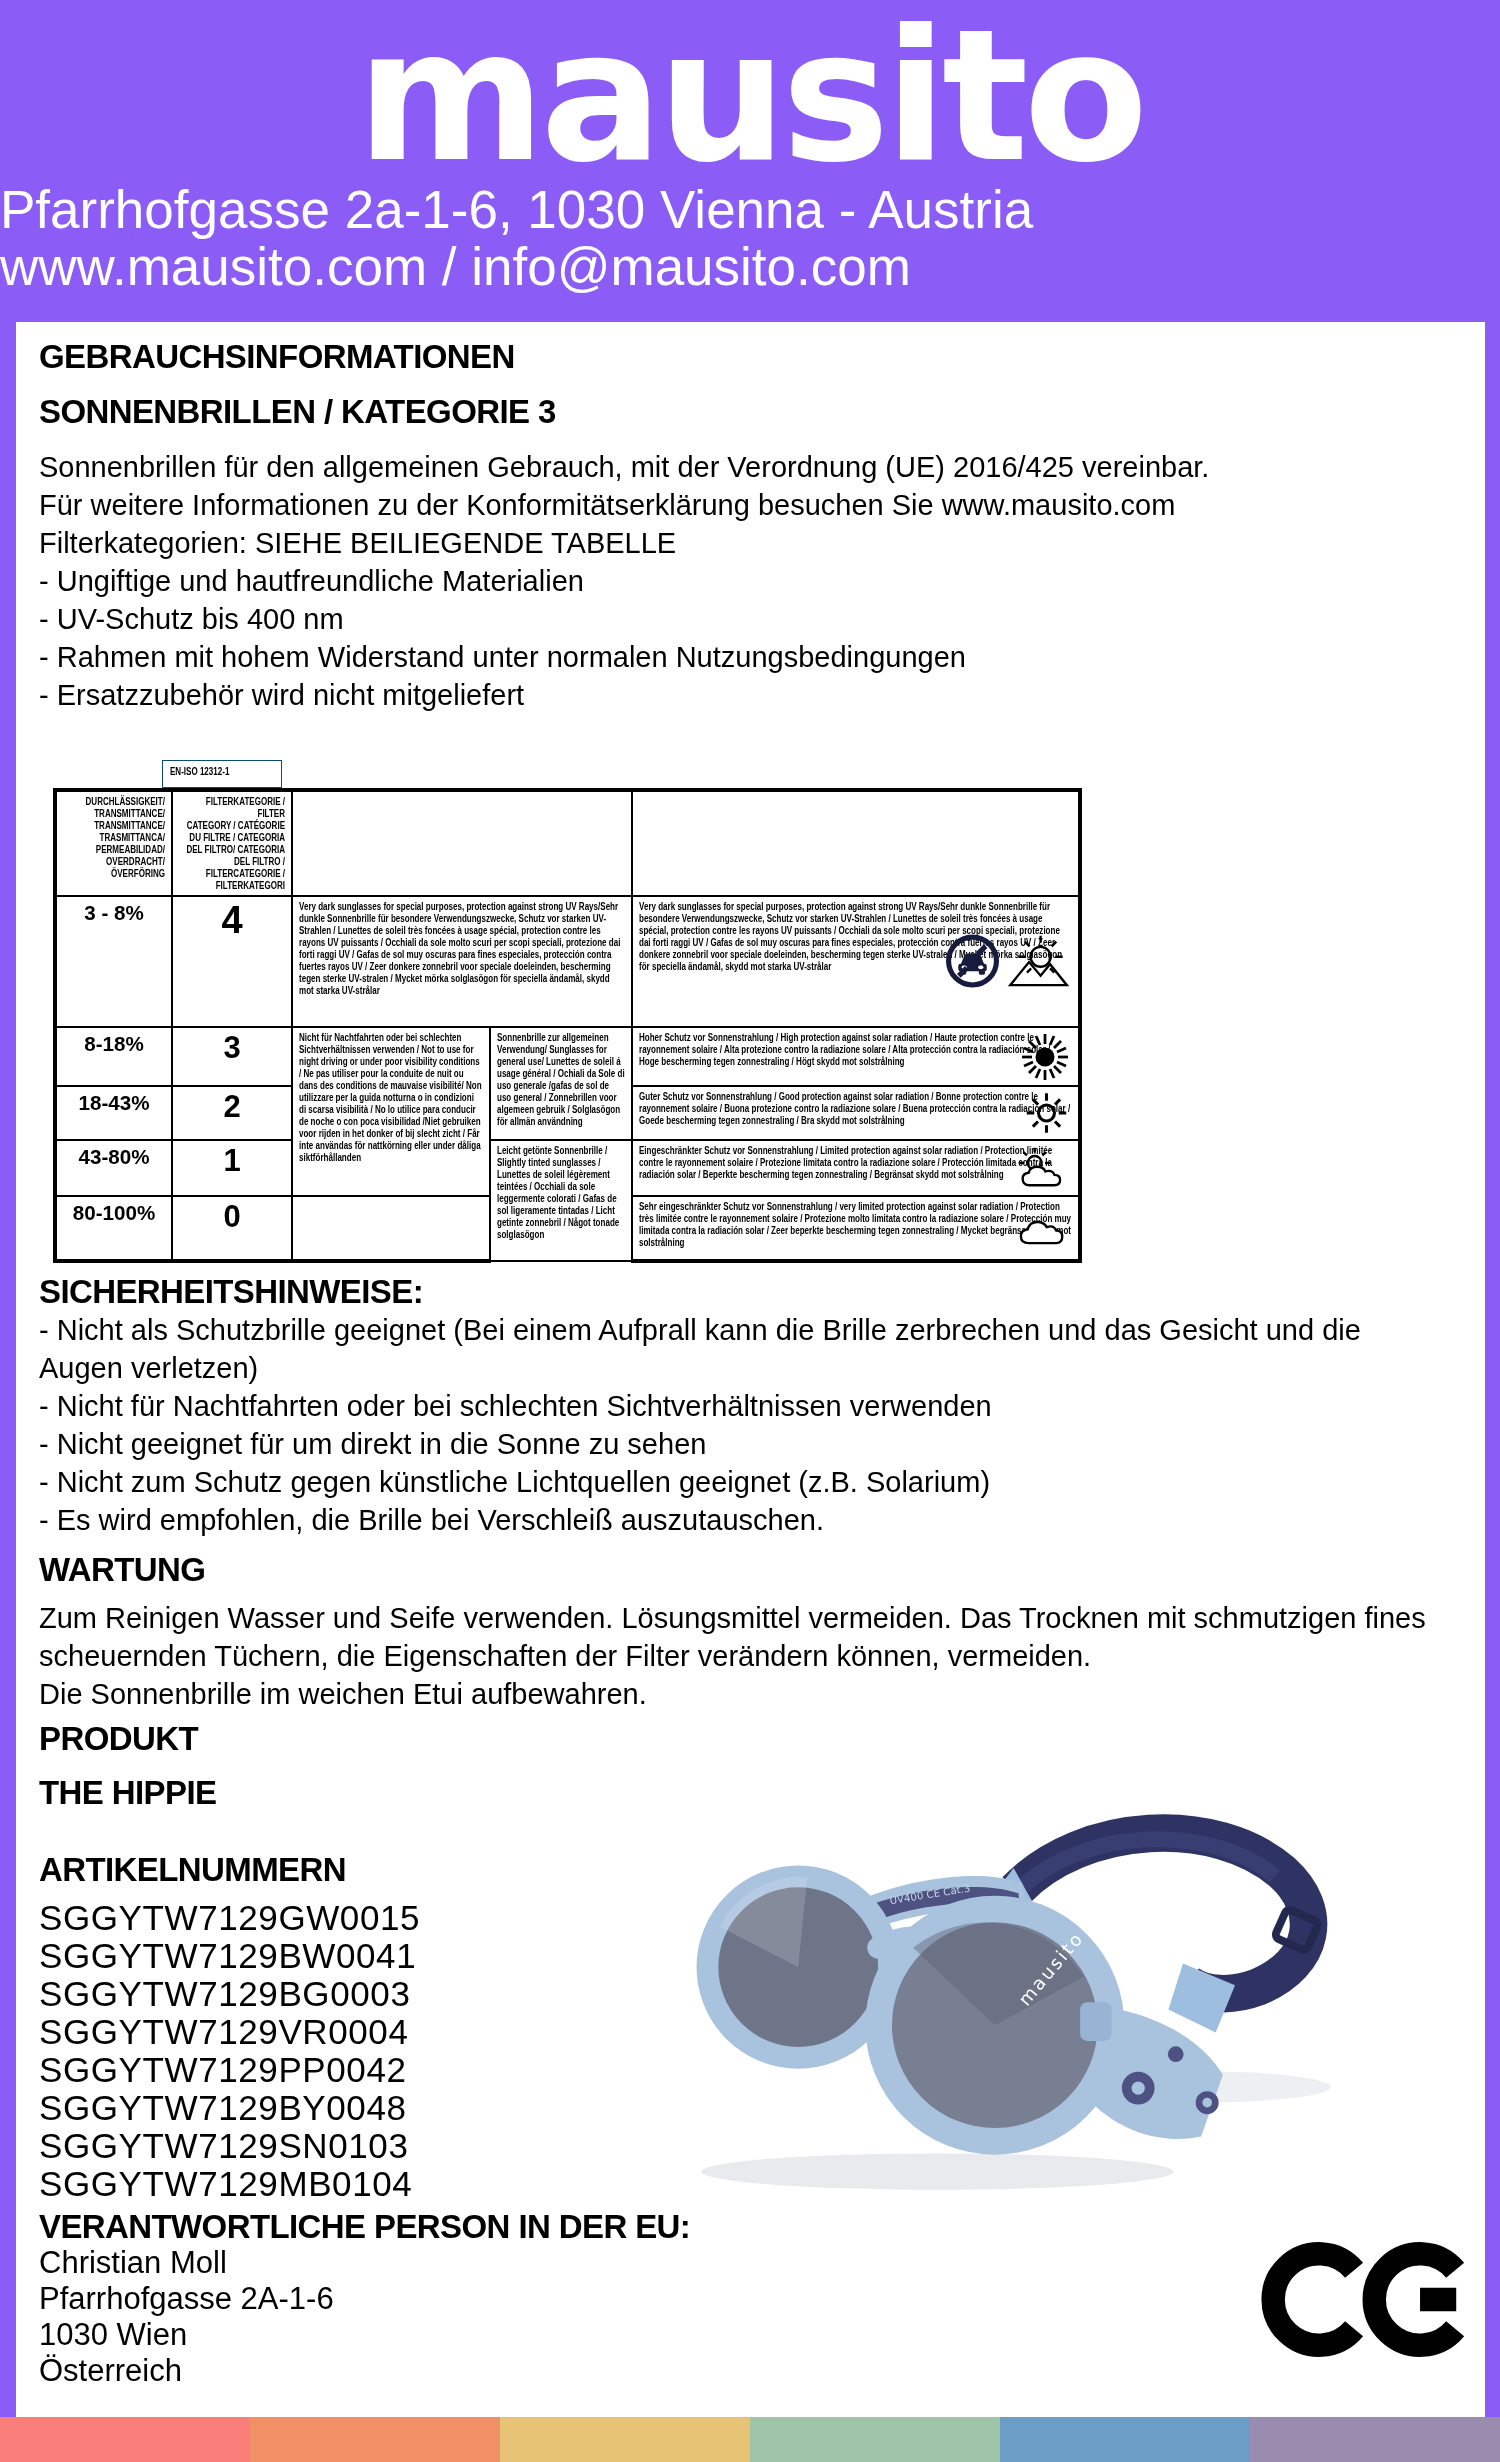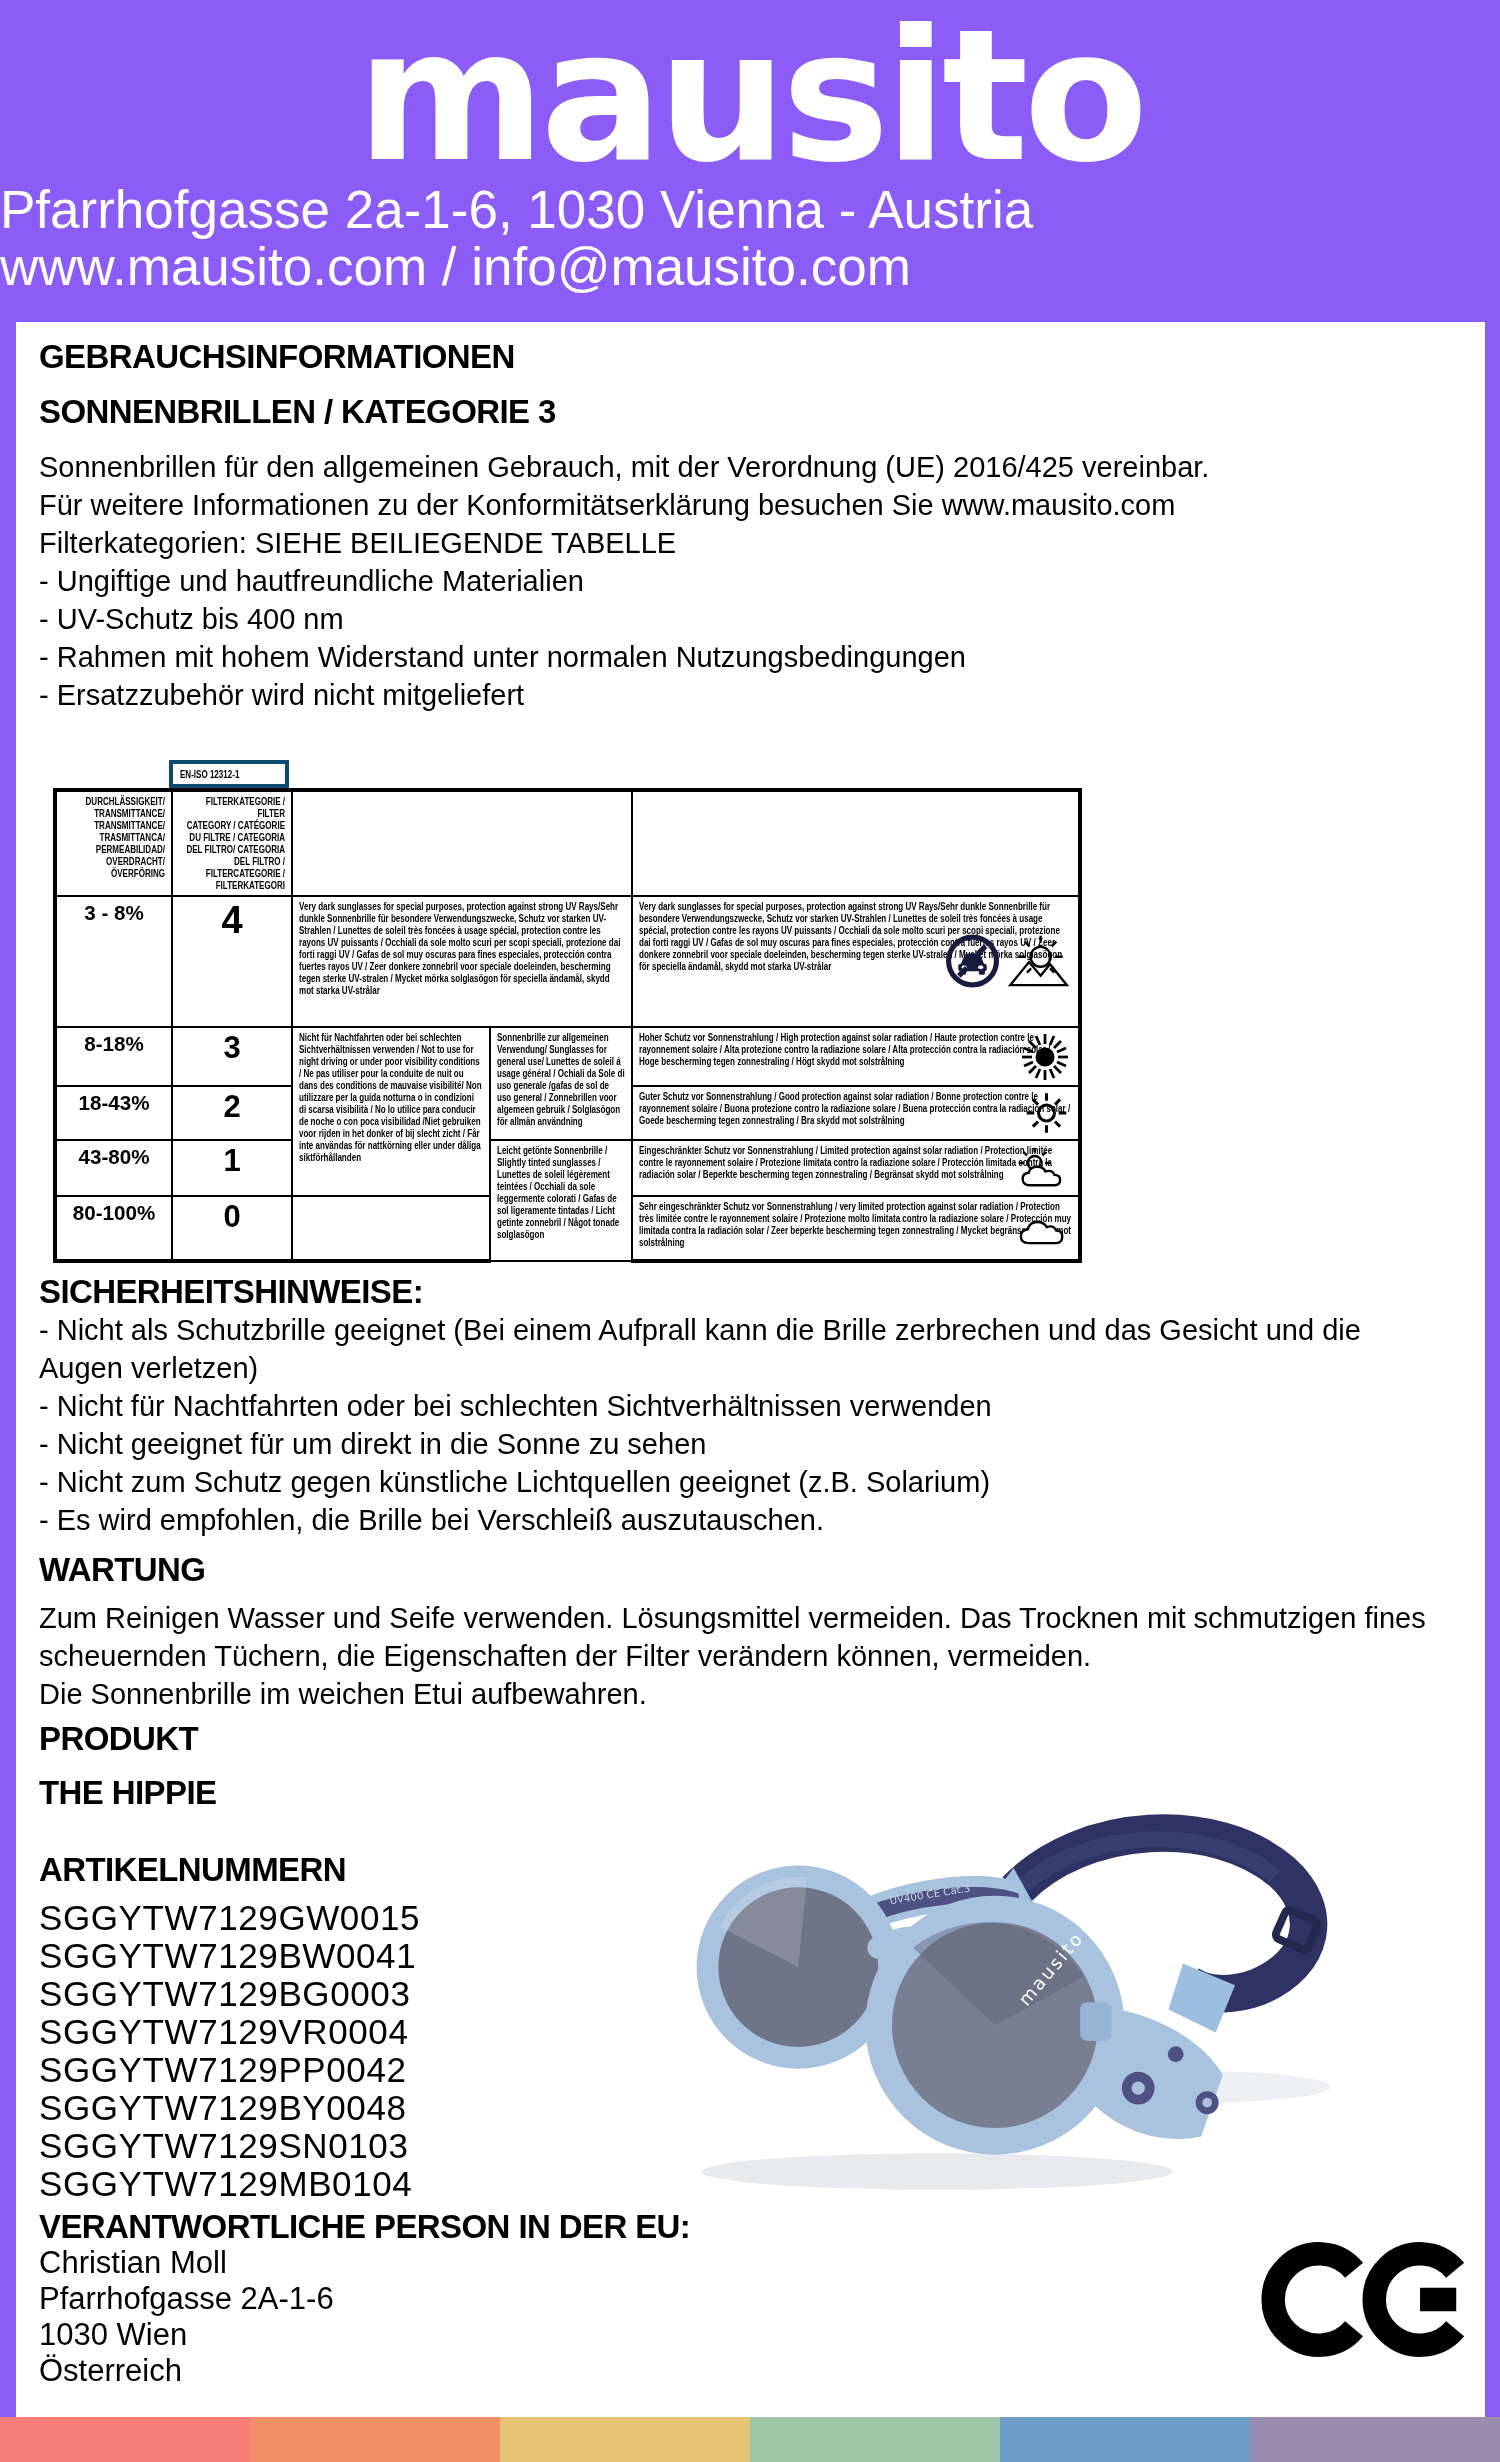--- a/index.html
+++ b/index.html
@@ -10,21 +10,21 @@
   
   .logo{left:0;top:6px;width:100%;text-align:center;color:#fff;font-size:181px;line-height:181px;
         font-weight:bold;letter-spacing:-4.8px;font-family:"DejaVu Sans",sans-serif;}
   .addr{left:0;width:100%;text-align:left;color:#fff;font-size:53px;line-height:42px;}
   
   .h1{font-size:33px;font-weight:bold;letter-spacing:-0.6px;line-height:36px;}
   .body{font-size:29px;line-height:38px;}
   .wrapblk{width:1397px;}
   .ln{white-space:nowrap;}
   
-  .isobox{left:169px;top:760px;width:120px;height:28.4px;border:4px solid #0c4a6e;box-sizing:border-box;
+  .isobox{left:162px;top:760px;width:120px;height:28.4px;border:1px solid #0c4a6e;box-sizing:border-box;
           background:#fff;font-size:15px;font-weight:bold;padding:5.4px 0 0 7.3px;}
   table.ft{position:absolute;left:53px;top:788px;width:1024px;border-collapse:collapse;table-layout:fixed;}
   table.ft td{border:2.4px solid #000;vertical-align:top;padding:3.6px 6px;overflow:hidden;box-sizing:border-box;}
   td.bL8{border-left-width:4.8px!important;} td.bR8{border-right-width:4.8px!important;}
   td.bT8{border-top-width:4.8px!important;} td.bB8{border-bottom-width:4.8px!important;}
   td.cc{text-align:center;vertical-align:middle;}
   .trans{font-size:20.6px;font-weight:bold;}
   .cat{font-size:31px;font-weight:bold;line-height:1;}
   .cat.big{font-size:38px;}
   .cnd{transform:scaleX(0.78);transform-origin:0 0;width:128.2%;font-size:10.3px;font-weight:bold;line-height:12px;}

